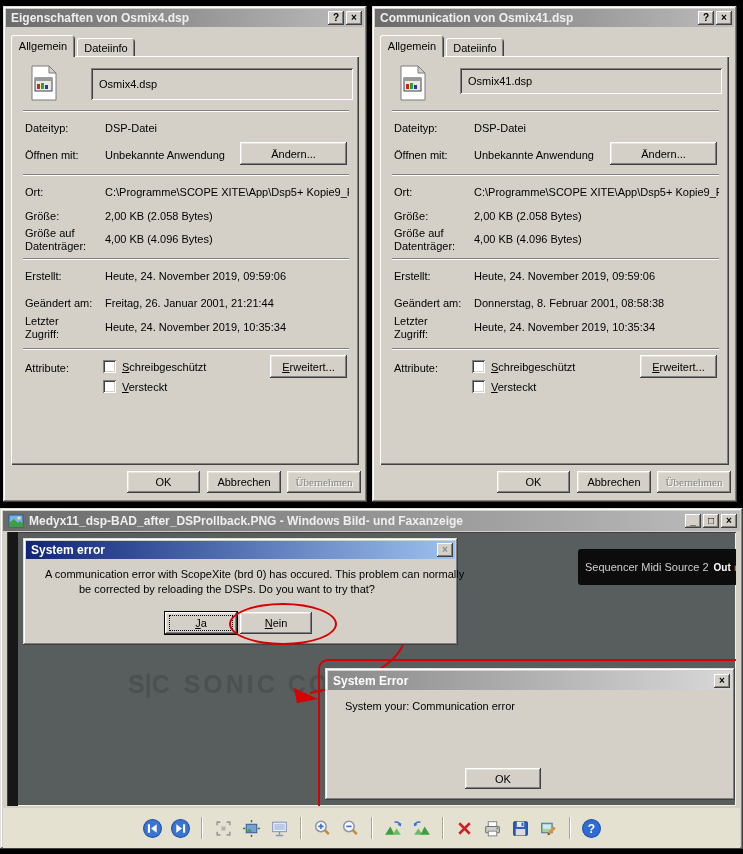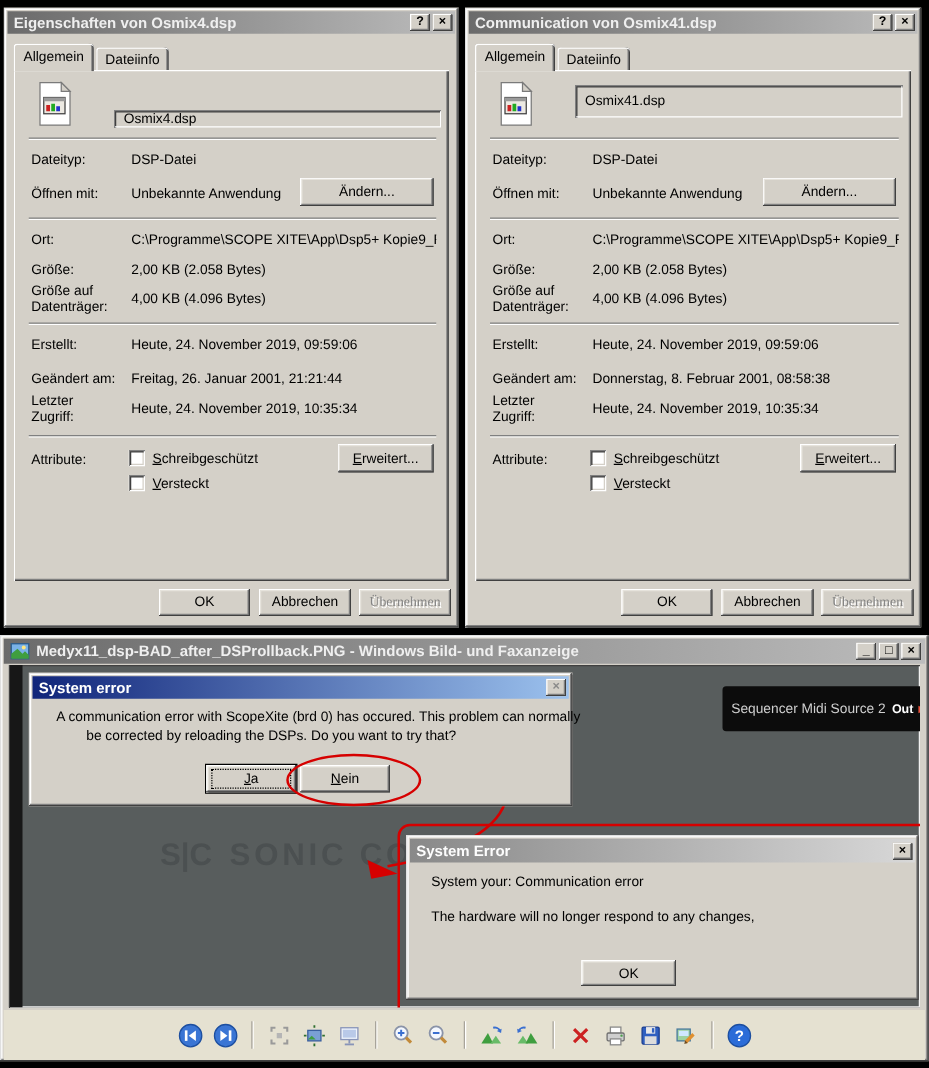--- a/index.html
+++ b/index.html
@@ -68,21 +68,21 @@
     <svg width="34" height="38" viewBox="0 0 34 38">
       <path d="M5 2 h17 l7 7 v27 h-24 z" fill="#ffffff" stroke="#7a7a7a"></path>
       <path d="M22 2 l7 7 h-7 z" fill="#d4d0c8" stroke="#7a7a7a"></path>
       <rect x="8" y="14" width="17" height="13" fill="#ece9e2" stroke="#404040"></rect>
       <rect x="8" y="14" width="17" height="3" fill="#9a9a9a"></rect>
       <rect x="10" y="20" width="3" height="5" fill="#cc2222"></rect>
       <rect x="14" y="19" width="3" height="6" fill="#22aa22"></rect>
       <rect x="18" y="21" width="3" height="4" fill="#2233cc"></rect>
     </svg>
   </span>
-  <div class="field" style="left:88px;top:62px;width:254px;height:14px;margin-top:20px;">
+  <div class="field" style="left:88px;top:62px;width:254px;height:32px;">
     <span>Osmix4.dsp</span>
   </div>
   <div class="etch" style="left:20px;top:104px;width:326px;"></div>
 
   <span class="lbl" style="left:22px;top:116px;">Dateityp:</span>
   <span class="lbl" style="left:102px;top:116px;">DSP-Datei</span>
 
   <span class="lbl" style="left:22px;top:143px;">Öffnen mit:</span>
   <span class="lbl" style="left:102px;top:143px;">Unbekannte Anwendung</span>
   <div class="btn" style="left:237px;top:136px;width:107px;height:23px;">Ändern...</div>
@@ -240,39 +240,38 @@
     </svg>
 
     <div class="dlg" style="left:16px;top:6px;width:435px;height:107px;">
       <div class="tbar blue">
         <span>System error</span>
       </div>
       <div class="tbtns" style="right:5px;">
         <div class="tbtn" style="color:#8a8a8a;">×</div>
       </div>
       <span class="lbl" style="left:22px;top:30px;">A communication error with ScopeXite (brd 0) has occured. This problem can normally</span>
-      <span class="lbl" style="left:22px;top:45px;padding-left:24px;">be corrected by reloading the DSPs. Do you want to try that?</span>
+      <span class="lbl" style="left:32px;top:45px;padding-left:24px;">be corrected by reloading the DSPs. Do you want to try that?</span>
       <div class="btn default" style="left:142px;top:74px;width:72px;height:22px;">
           <span class="accel">Ja</span>
         </div>
       <div class="btn" style="left:217px;top:74px;width:72px;height:22px;">
           <span class="accel">Nein</span>
         </div>
       <div class="abs red" style="left:206px;top:65px;width:104px;height:38px;border-radius:50%;"></div>
     </div>
 
     <div class="dlg" style="left:318px;top:136px;width:410px;height:132px;">
       <div class="tbar gray2" style="height:19px;">
         <span>System Error</span>
       </div>
       <div class="tbtns" style="right:5px;top:6px;">
         <div class="tbtn">×</div>
       </div>
       <span class="lbl" style="left:20px;top:32px;">System your: Communication error</span>
-      <span class="lbl" style="left:20px;top:60px;">The hardware will no longer respond to any changes,</span>
       <div class="btn" style="left:140px;top:100px;width:76px;height:21px;">OK</div>
     </div>
   </div>
 
   <div class="toolbar">
     <div class="tico">
       <svg width="21" height="21" viewBox="0 0 20 20">
           <circle cx="10" cy="10" r="8.5" fill="#3a75d4" stroke="#1d4fa0"></circle>
           <rect x="5.6" y="6" width="2" height="8" fill="#fff"></rect>
           <polygon points="14,6 14,14 8.6,10" fill="#fff"></polygon>

